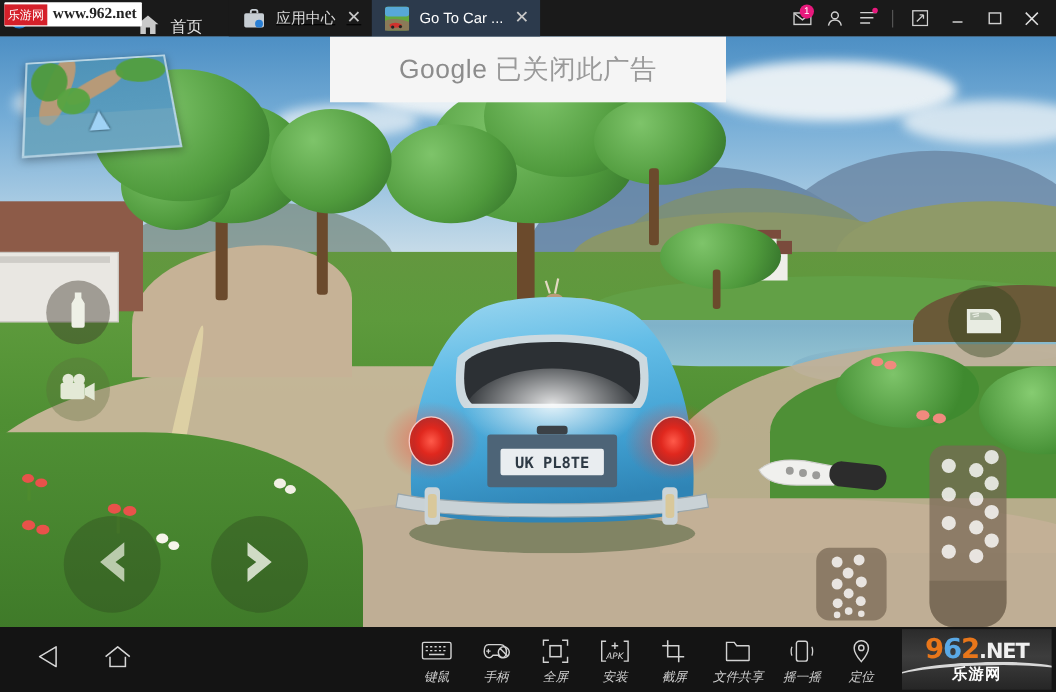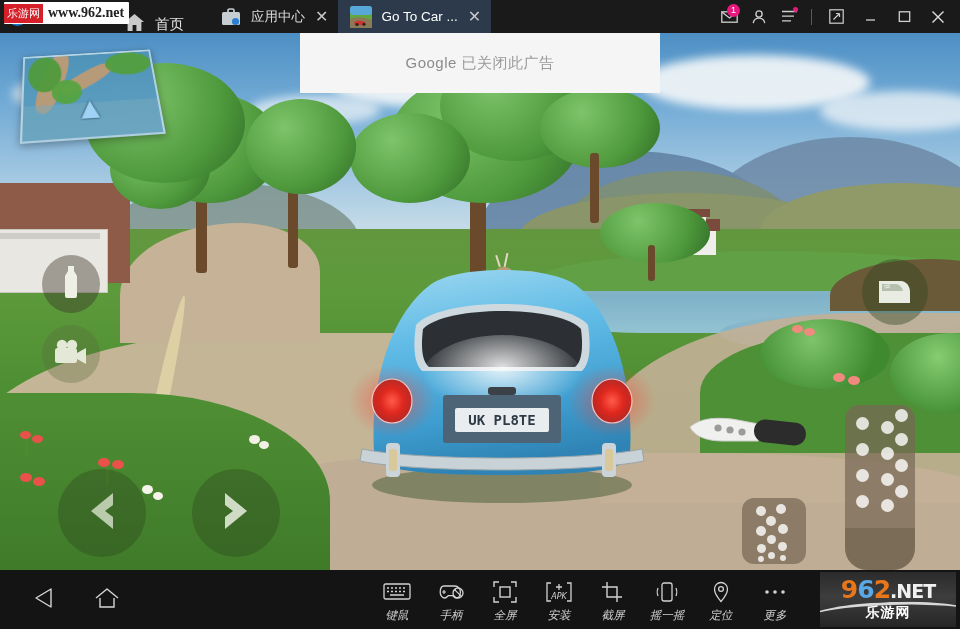--- a/index.html
+++ b/index.html
@@ -48,21 +48,21 @@
   }
   .home-label { color: #e2e2e2; font-size: 14.5px; }
 
   .tabs { display: flex; align-items: stretch; margin-left: 6px; }
   .tab {
     display: flex; align-items: center;
     height: 33px; padding: 0 10px 0 12px;
     min-width: 128px; box-sizing: border-box;
     cursor: pointer; position: relative;
   }
-  .tab.inactive { background: #1a1a1a; }
+  .tab.inactive { background: #1a1a1a; text-decoration: underline; }
   .tab.active { background: #2c3a4c; }
   .tab-ico { width: 22px; height: 22px; flex: 0 0 auto; margin-right: 9px; }
   .tab-title {
     color: #d9d9d9; font-size: 13.5px; white-space: nowrap;
     flex: 1 1 auto; overflow: hidden;
   }
   .tab.active .tab-title { color: #ffffff; }
   .tab-x {
     color: #c8c8c8; font-size: 16px; line-height: 1;
     margin-left: 10px; cursor: pointer; font-weight: 300;
@@ -191,21 +191,21 @@
   .handbrake { position: absolute; cursor: pointer; }
 
   
   .ad {
     position: absolute; left: 300px; top: 0;
     width: 360px; height: 60px;
     background: #f5f5f5;
     display: flex; align-items: center; justify-content: center;
     z-index: 20;
   }
-  .ad-text { font-size: 15px; color: #9a9a9a; letter-spacing: .5px; }
+  .ad-text { font-size: 24px; color: #9a9a9a; letter-spacing: .5px; }
   .ad-text b { color: #8c8c8c; font-weight: normal; font-family: "Liberation Sans", sans-serif;}
 
   
   .bottombar {
     position: absolute; left: 0; top: 570px;
     width: 960px; height: 59px;
     background: #141414;
     display: flex; align-items: center;
   }
   .navzone { display: flex; align-items: center; gap: 34px; padding-left: 28px; width: 370px; box-sizing: border-box;}
@@ -706,20 +706,28 @@
 
       <div class="tool">
         <span class="tool-ico">
           <svg width="24" height="22" viewBox="0 0 24 22">
             <path d="M6 1v15h15M1 6h15v15" fill="none" stroke="#d2d2d2" stroke-width="1.4"></path>
           </svg>
         </span>
         <span class="tool-label">截屏</span>
       </div>
 
+      <div class="tool" style="width:62px;">
+        <span class="tool-ico">
+          <svg width="24" height="21" viewBox="0 0 24 21">
+            <path d="M1.5 19V3h7l2.2 3h10.8c.3 0 .5.2.5.5V19c0 .3-.2.5-.5.5H2c-.3 0-.5-.2-.5-.5z" fill="none" stroke="#d2d2d2" stroke-width="1.3"></path>
+          </svg>
+        </span>
+        <span class="tool-label">文件共享</span>
+      </div>
 
       <div class="tool">
         <span class="tool-ico">
           <svg width="22" height="22" viewBox="0 0 22 22">
             <rect x="6" y="2" width="10" height="18" rx="2" fill="none" stroke="#d2d2d2" stroke-width="1.3"></rect>
             <path d="M2 7c-1 2-1 6 0 8M20 7c1 2 1 6 0 8" fill="none" stroke="#d2d2d2" stroke-width="1.2"></path>
           </svg>
         </span>
         <span class="tool-label">摇一摇</span>
       </div>

